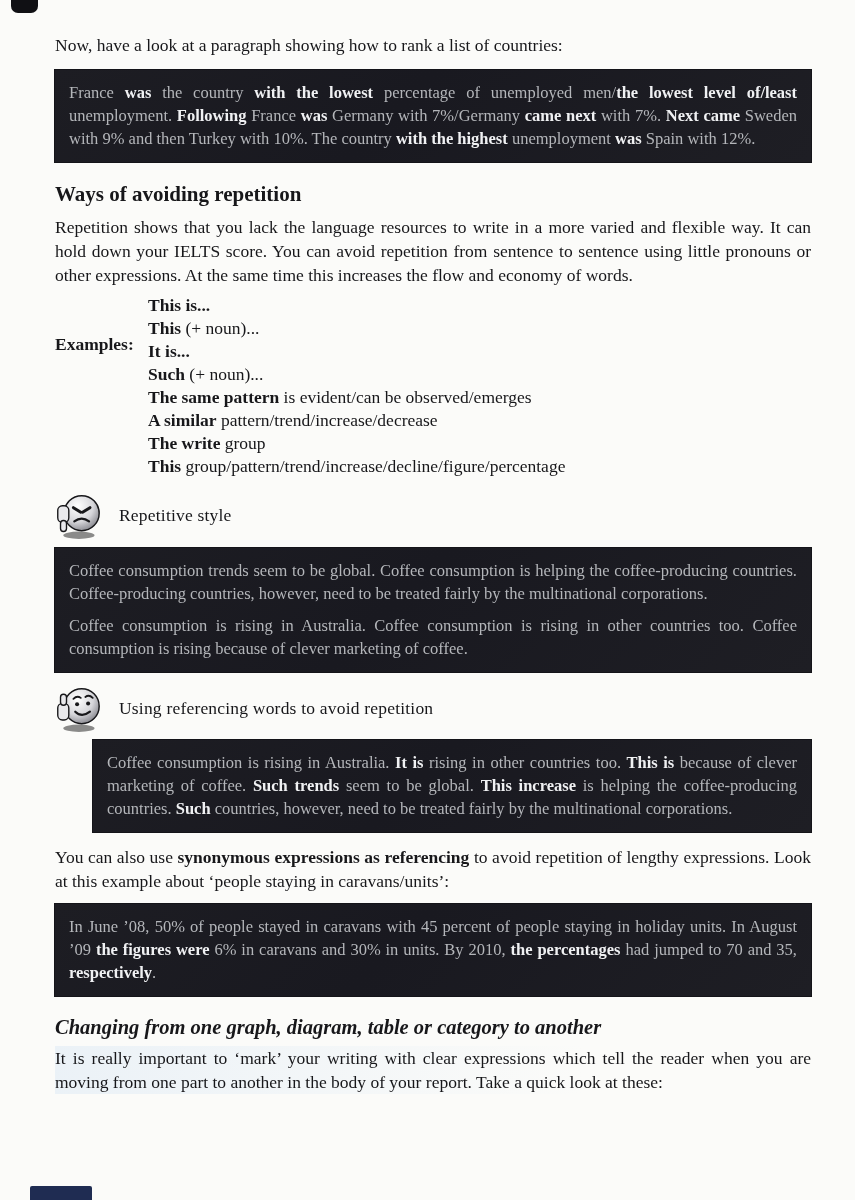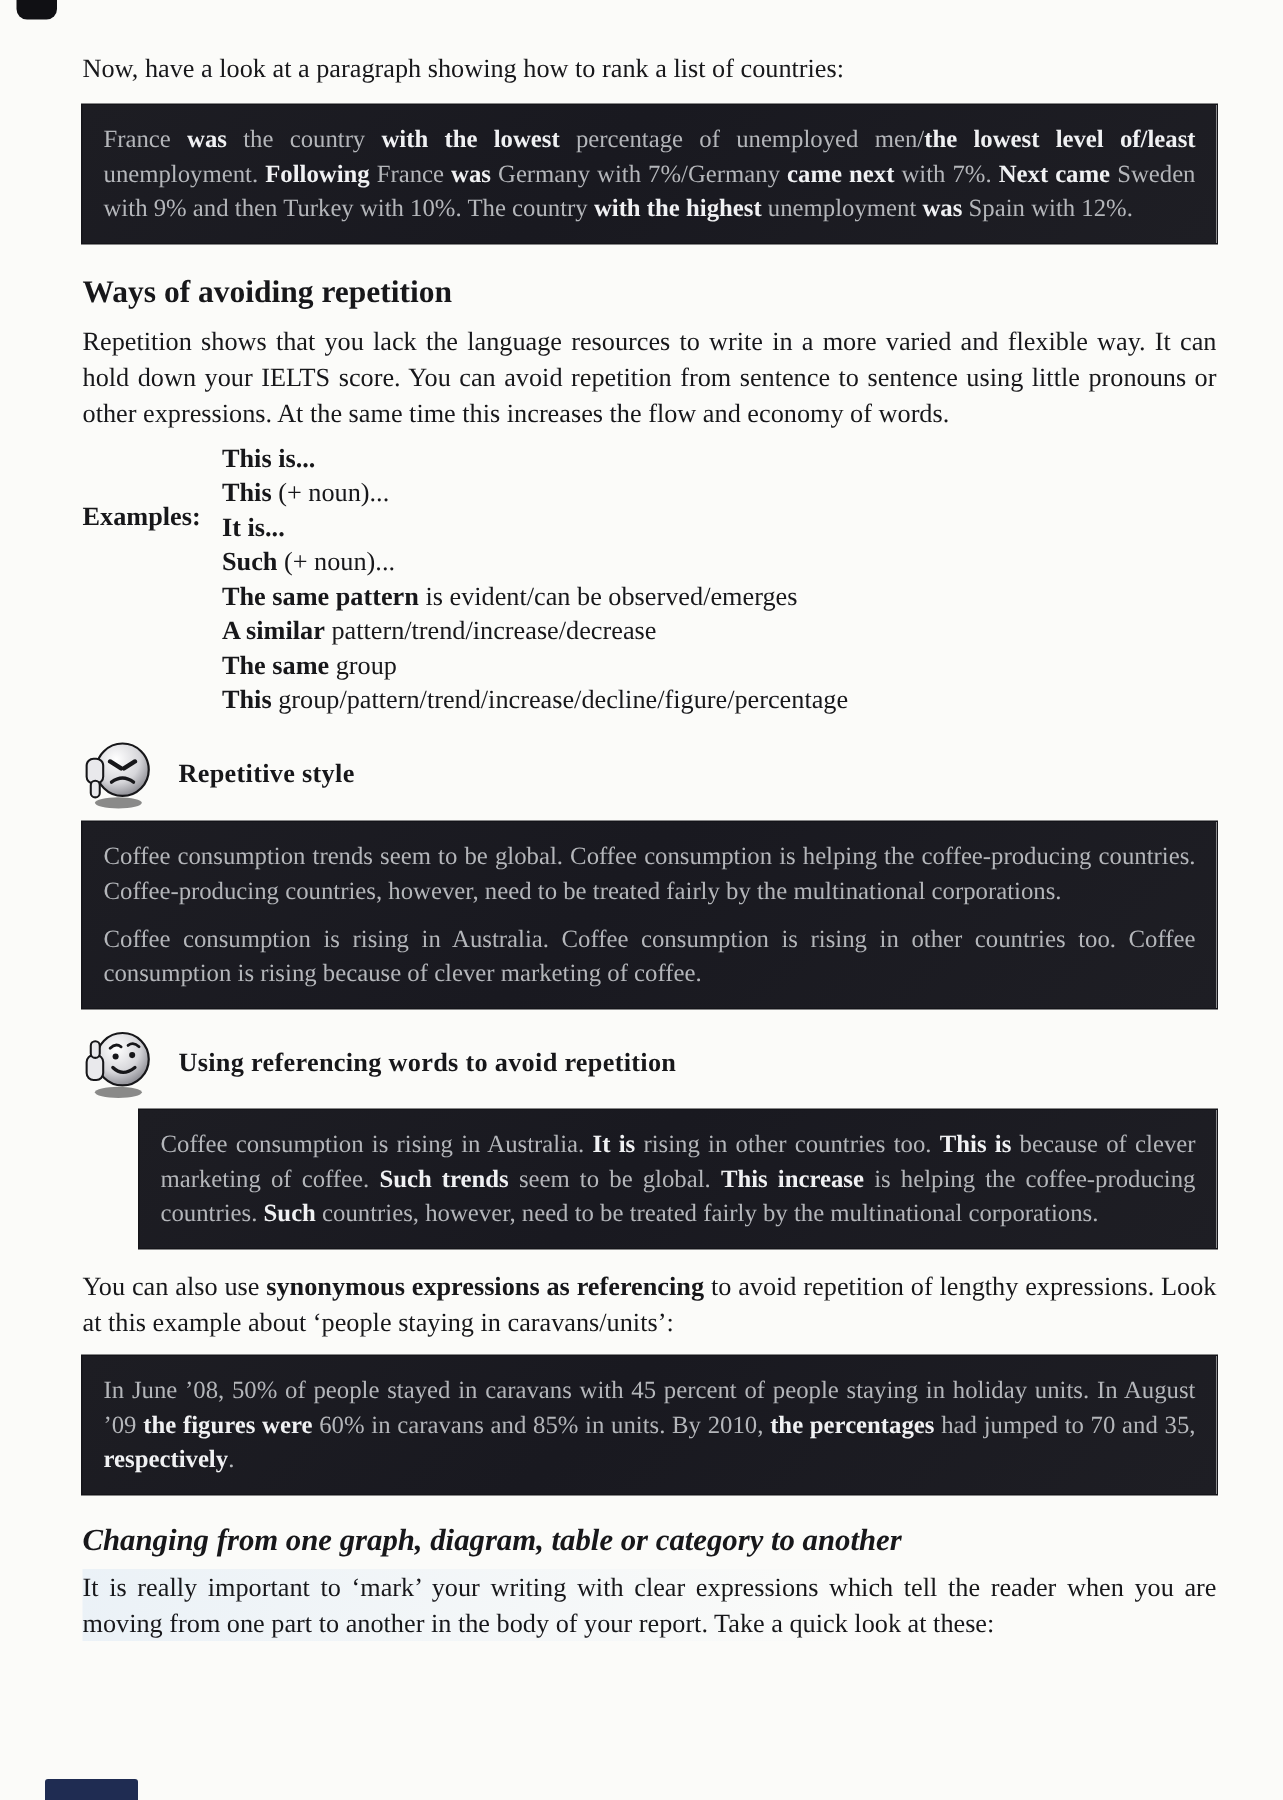--- a/index.html
+++ b/index.html
@@ -29,21 +29,21 @@
   .b{font-weight:bold;}
   h2.sec{font-size:21px;line-height:24px;margin:20px 0 0 0;font-weight:bold;}
   .p1{margin-top:9px;}
   .examples{display:flex;margin-top:7px;font-size:17.5px;line-height:23px;}
   .examples .label{font-weight:bold;width:93px;flex:0 0 93px;margin-top:39px;}
   .examples ul{list-style:none;margin:0;padding:0;}
   .examples li{margin:0;}
   .p2{margin-top:7px;}
   .iconrow{display:flex;align-items:center;margin-top:12px;gap:18px;}
   .iconrow.second{margin-top:11px;}
-  .iconrow h3{font-size:17.5px;margin:0;font-weight:bold;letter-spacing:.2px;text-align:right;}
+  .iconrow h3{font-size:17.5px;margin:0;font-weight:normal;letter-spacing:.2px;text-align:right;}
   .icon{width:46px;height:50px;flex:0 0 46px;}
   .boxA{margin-top:8px;}
   .boxB{margin-top:7px;margin-left:38px;}
   .p3{margin-top:13px;}
   .boxC{margin-top:11px;}
   h2.italic-sec{font-size:20.5px;line-height:24px;margin:19px 0 0 0;font-weight:bold;font-style:italic;}
   .p4{margin-top:7px;background:linear-gradient(90deg,rgba(205,224,243,.35) 0%,rgba(205,224,243,.12) 45%,rgba(205,224,243,0) 70%);}
   .artifact-tl{position:absolute;left:11px;top:0;width:27px;height:13px;background:#101014;border-radius:0 0 7px 7px;}
   .artifact-bl{position:absolute;left:30px;bottom:0;width:62px;height:14px;background:var(--artifact-navy);border-radius:2px 2px 0 0;}
 </style>
@@ -65,21 +65,21 @@
 
   <div class="examples">
     <div class="label">Examples:</div>
     <ul>
       <li><span class="b">This is...</span></li>
       <li><span class="b">This</span><span> (+ noun)...</span></li>
       <li><span class="b">It is...</span></li>
       <li><span class="b">Such</span><span> (+ noun)...</span></li>
       <li><span class="b">The same pattern</span><span> is evident/can be observed/emerges</span></li>
       <li><span class="b">A similar</span><span> pattern/trend/increase/decrease</span></li>
-      <li><span class="b">The same</span><span> group</span></li>
+      <li><span class="b">The write</span><span> group</span></li>
       <li><span class="b">This</span><span> group/pattern/trend/increase/decline/figure/percentage</span></li>
     </ul>
   </div>
 
 
   <div class="iconrow">
     <svg class="icon" viewBox="0 0 50 54">
       <defs>
         <radialGradient id="g1" cx="38%" cy="30%" r="75%">
           <stop offset="0%" stop-color="#ffffff"></stop>
@@ -123,21 +123,21 @@
     <h3>Using referencing words to avoid repetition</h3>
   </div>
 
   <div class="darkbox boxB">
     <p><span>Coffee consumption is rising in Australia. </span><span class="b">It is</span><span> rising in other countries too. </span><span class="b">This is</span><span> because of clever marketing of coffee. </span><span class="b">Such trends</span><span> seem to be global. </span><span class="b">This increase</span><span> is helping the coffee-producing countries. </span><span class="b">Such</span><span> countries, however, need to be treated fairly by the multinational corporations.</span></p>
   </div>
 
   <p class="para p3"><span>You can also use </span><span class="b">synonymous expressions as referencing</span><span> to avoid repetition of lengthy expressions. Look at this example about ‘people staying in caravans/units’:</span></p>
 
   <div class="darkbox boxC">
-    <p><span>In June ’08, 50% of people stayed in caravans with 45 percent of people staying in holiday units. In August ’09 </span><span class="b">the figures were</span><span> 60% in caravans and 85% in units. By 2010, </span><span class="b">the percentages</span><span> had jumped to 70 and 35, </span><span class="b">respectively</span><span>.</span></p>
+    <p><span>In June ’08, 50% of people stayed in caravans with 45 percent of people staying in holiday units. In August ’09 </span><span class="b">the figures were</span><span> 6% in caravans and 30% in units. By 2010, </span><span class="b">the percentages</span><span> had jumped to 70 and 35, </span><span class="b">respectively</span><span>.</span></p>
   </div>
 
   <h2 class="italic-sec">Changing from one graph, diagram, table or category to another</h2>
   <p class="para p4">It is really important to ‘mark’ your writing with clear expressions which tell the reader when you are moving from one part to another in the body of your report. Take a quick look at these:</p>
 
   <div class="artifact-bl"></div>
 
 </div>
 
 </body></html>

